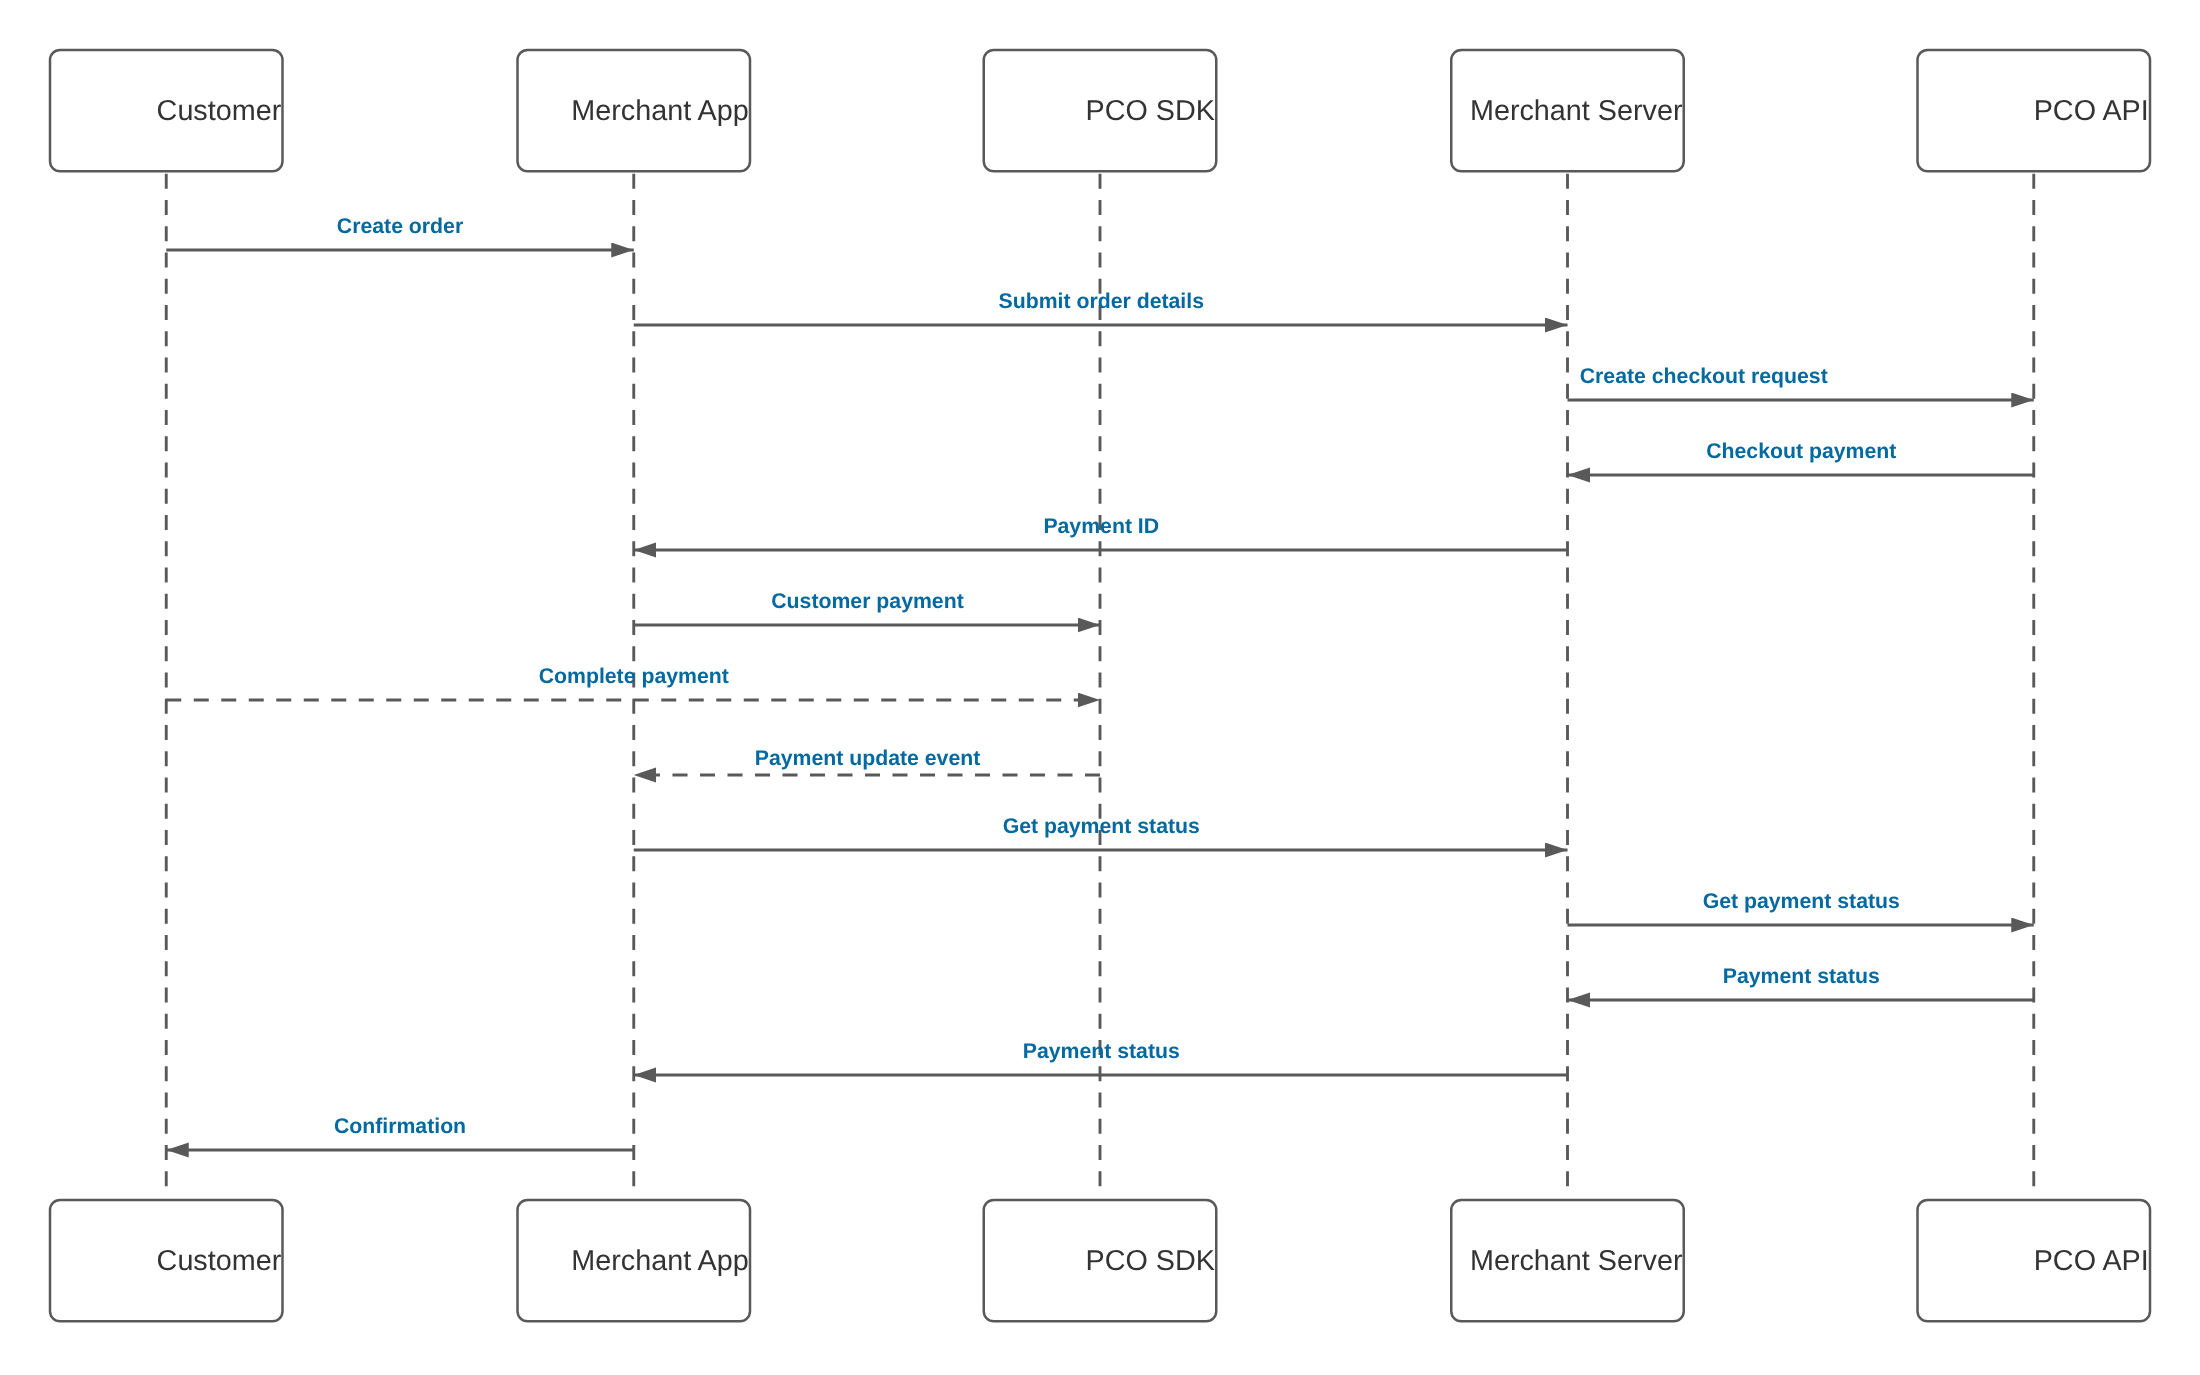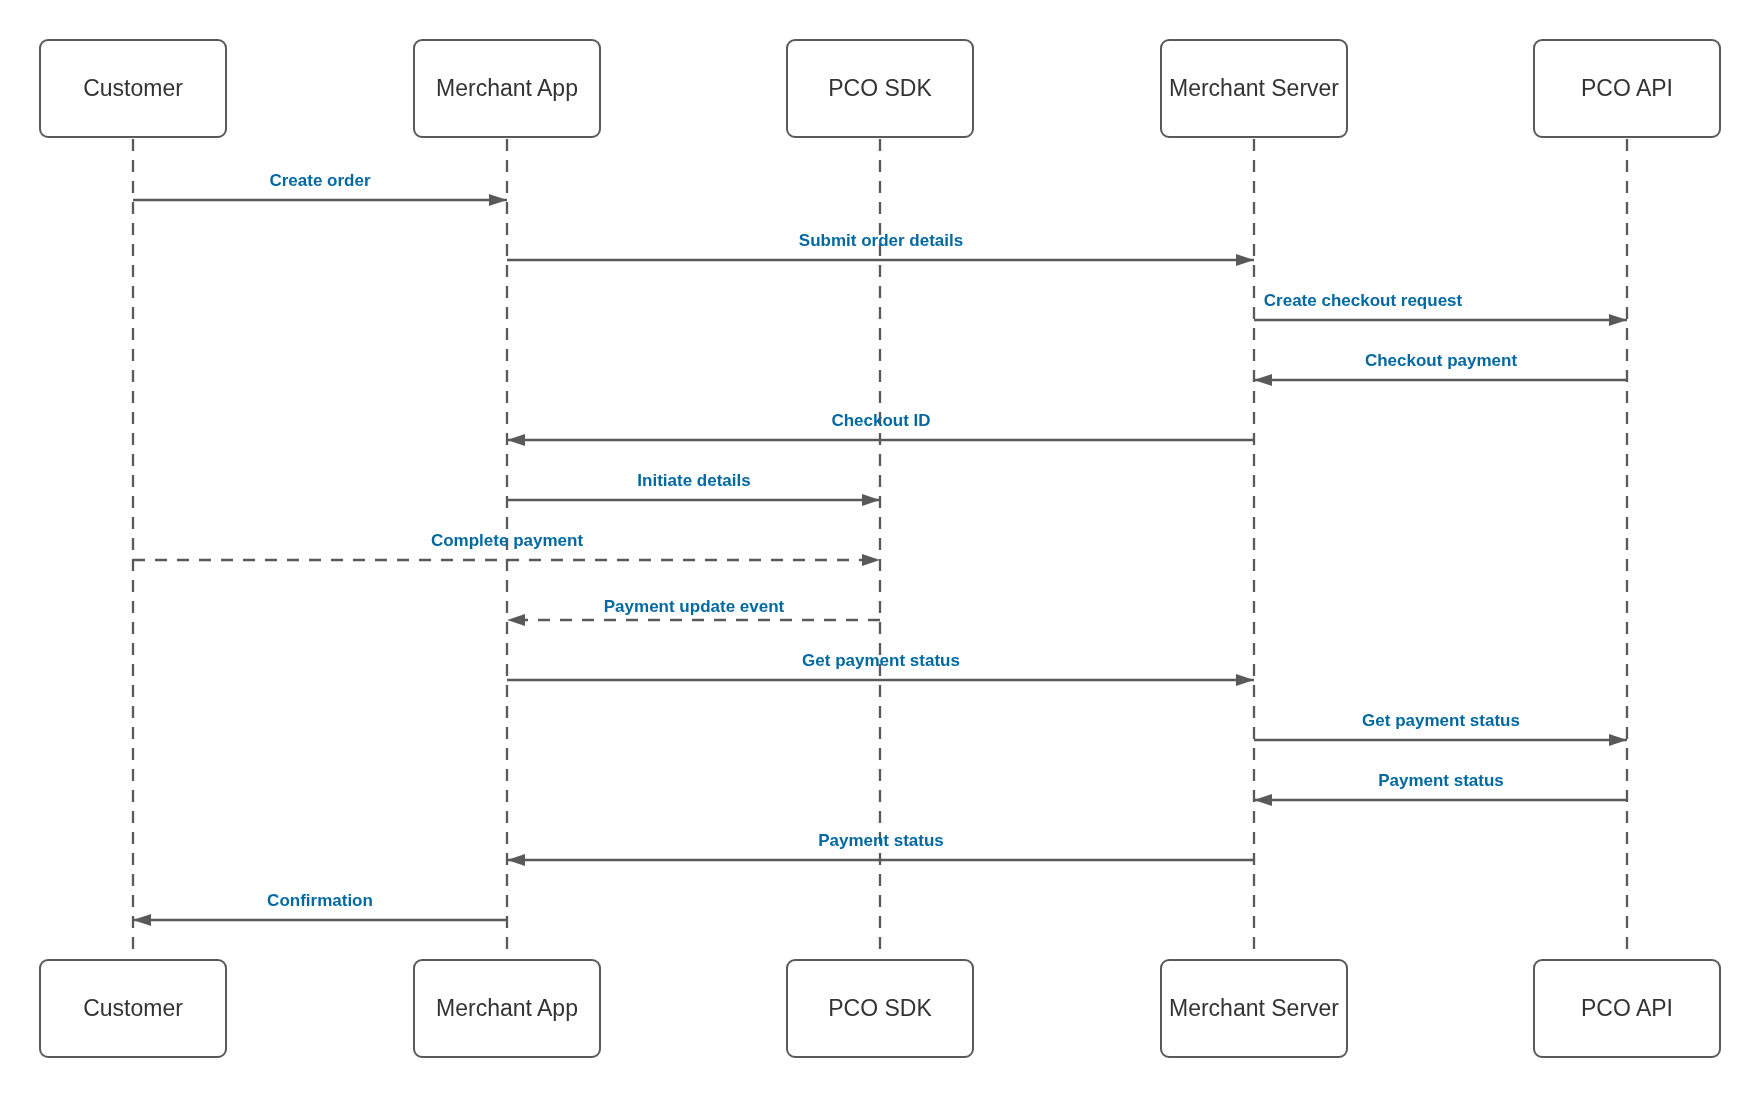--- a/index.html
+++ b/index.html
@@ -37,21 +37,21 @@
   .actor-box {
     position: absolute;
     width: 188px;
     height: 99px;
     box-sizing: border-box;
     background: #ffffff;
     border: 2.5px solid #595959;
     border-radius: 9px;
     display: flex;
     align-items: center;
-    justify-content: center;
+    justify-content: flex-end;
   }
   .actor-box.top { top: 39px; }
   .actor-box.bottom { top: 959px; }
   .actor-label {
     font-size: 23px;
     color: #333333;
     white-space: nowrap;
   }
   .msg-label {
     position: absolute;
@@ -127,22 +127,22 @@
       <span class="actor-label">Merchant Server</span>
     </div>
   <div class="actor-box bottom" style="left:1533px">
       <span class="actor-label">PCO API</span>
     </div>
 
   <div class="msg-label" style="left:320px;  top:170px">Create order</div>
   <div class="msg-label" style="left:881px;  top:230px">Submit order details</div>
   <div class="msg-label" style="left:1363px; top:290px">Create checkout request</div>
   <div class="msg-label" style="left:1441px; top:350px">Checkout payment</div>
-  <div class="msg-label" style="left:881px;  top:410px">Checkout ID</div>
-  <div class="msg-label" style="left:694px;  top:470px">Initiate details</div>
+  <div class="msg-label" style="left:881px;  top:410px">Payment ID</div>
+  <div class="msg-label" style="left:694px;  top:470px">Customer payment</div>
   <div class="msg-label" style="left:507px;  top:530px">Complete payment</div>
   <div class="msg-label" style="left:694px;  top:596px">Payment update event</div>
   <div class="msg-label" style="left:881px;  top:650px">Get payment status</div>
   <div class="msg-label" style="left:1441px; top:710px">Get payment status</div>
   <div class="msg-label" style="left:1441px; top:770px">Payment status</div>
   <div class="msg-label" style="left:881px;  top:830px">Payment status</div>
   <div class="msg-label" style="left:320px;  top:890px">Confirmation</div>
 
 </div>
 

